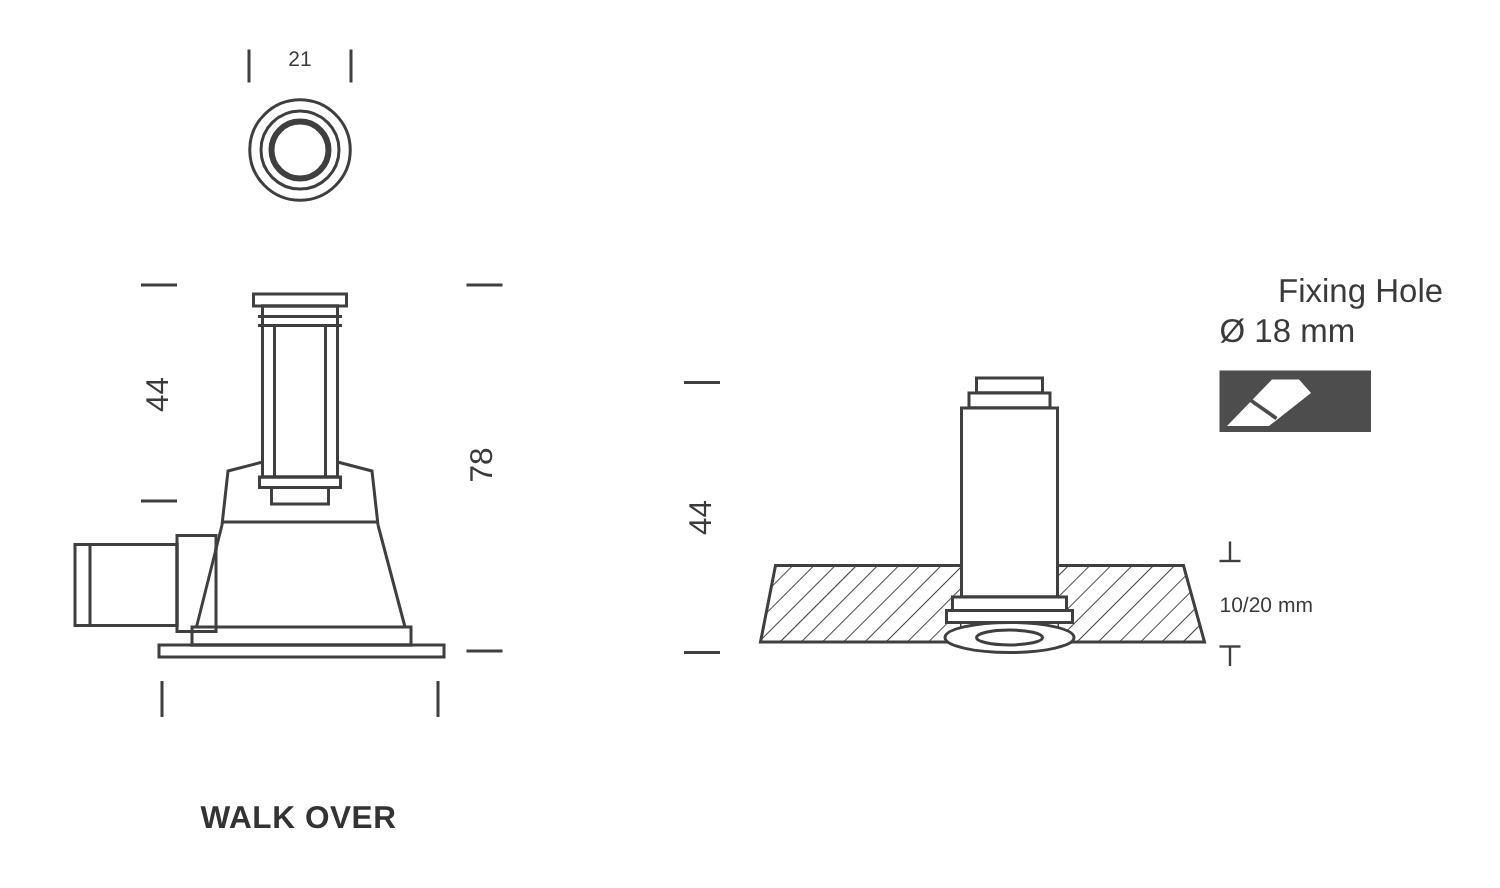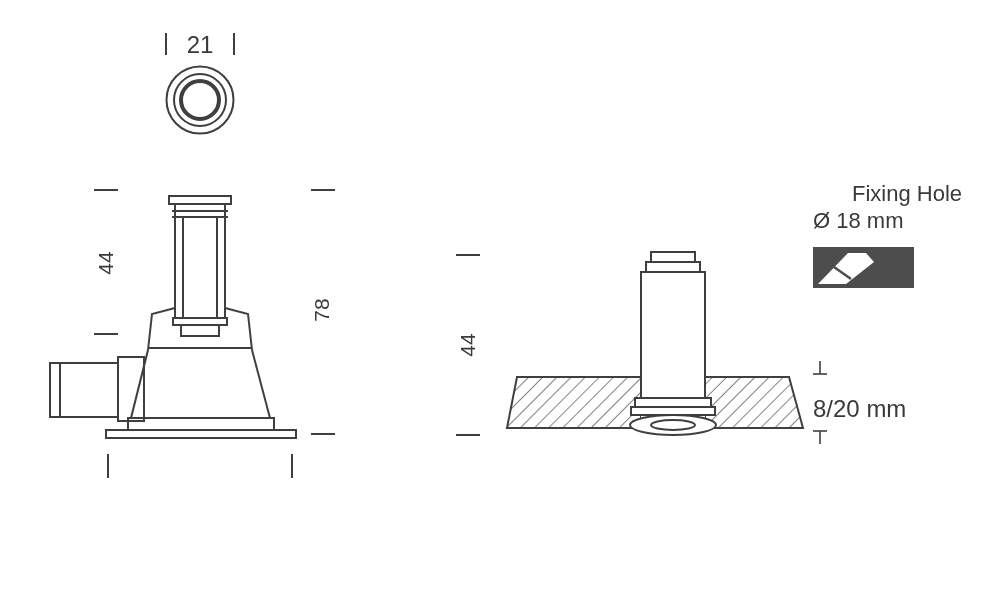--- a/index.html
+++ b/index.html
@@ -1,19 +1,19 @@
 <!DOCTYPE html>
 <html><head>
 <meta charset="utf-8">
 <style>
   html,body{margin:0;padding:0;background:#ffffff;}
   .canvas{position:relative;width:1000px;height:592px;background:#ffffff;
           font-family:"Liberation Sans",sans-serif;overflow:hidden;}
   .linework{position:absolute;left:0;top:0;}
-  .label{position:absolute;color:#3a3a3a;font-size:24px;white-space:nowrap;}
+  .label{position:absolute;color:#3a3a3a;font-size:14px;white-space:nowrap;}
   .dim{text-align:center;}
   .vlabel{position:absolute;color:#3a3a3a;font-size:21px;text-align:center;
           transform:rotate(-90deg);}
   .title{position:absolute;color:#333333;font-size:21px;font-weight:bold;
          letter-spacing:.4px;text-align:center;}
 </style>
 </head>
 <body>
 
 <div class="canvas">
@@ -107,22 +107,23 @@
     </g>
   </svg>
 
   <div class="label dim" style="left:160px;top:31px;width:80px;">21</div>
 
   <div class="vlabel" style="left:76px;top:252px;width:60px;height:22px;line-height:22px;">44</div>
 
   <div class="vlabel" style="left:292px;top:299px;width:60px;height:22px;line-height:22px;">78</div>
 
 
+  <div class="title" style="left:79px;top:534px;width:240px;">WALK OVER</div>
 
   <div class="vlabel" style="left:438px;top:334px;width:60px;height:22px;line-height:22px;">44</div>
 
-  <div class="label" style="left:813px;top:395px;">8/20 mm</div>
+  <div class="label" style="left:813px;top:395px;">10/20 mm</div>
 
   <div class="label" style="left:813px;top:181px;font-size:22px;margin-left:39px;">Fixing Hole</div>
 
   <div class="label" style="left:813px;top:208px;font-size:22px;">Ø 18 mm</div>
 
 </div>
 
 </body></html>

